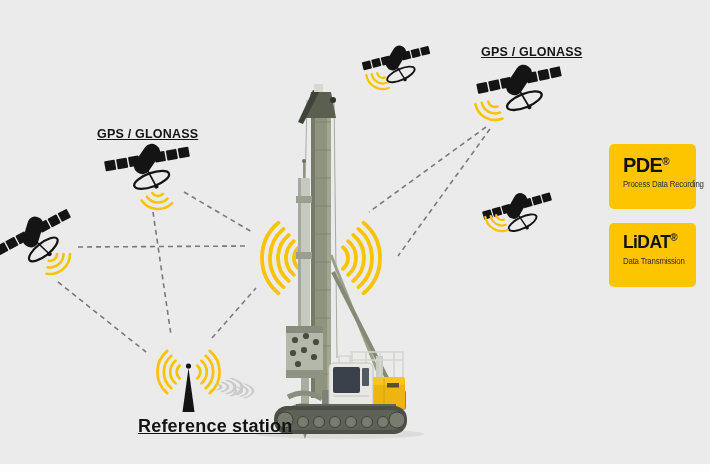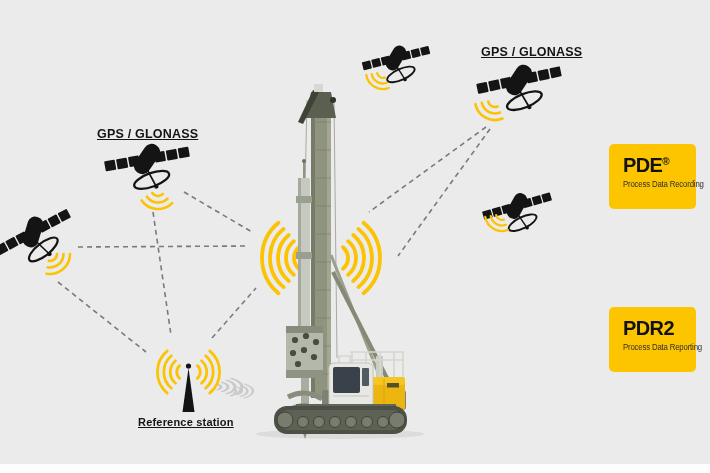--- a/index.html
+++ b/index.html
@@ -2,21 +2,21 @@
 <html><head>
 <meta charset="utf-8">
 <style>
   html,body{margin:0;padding:0;background:#ffffff;font-family:"Liberation Sans",sans-serif;}
   #stage{position:relative;width:710px;height:473px;background:#ebebeb;overflow:hidden;}
   #stage .bottom-strip{position:absolute;left:0;bottom:0;width:710px;height:9px;background:#fdfdfd;}
   svg{position:absolute;left:0;top:0;}
 
   .label{position:absolute;color:#141414;font-weight:bold;white-space:nowrap;text-decoration:underline;}
   .gps-label{font-size:12.5px;letter-spacing:.2px;}
-  .ref-label{font-size:11px;letter-spacing:.2px;}
+  .ref-label{font-size:18px;letter-spacing:.2px;}
 
   .card{position:absolute;left:609px;width:87px;background:#fdc500;border-radius:5px;
         box-sizing:border-box;padding:11px 6px 0 14px;}
   .card-title{font-weight:bold;font-size:20px;line-height:1.02;letter-spacing:-.6px;color:#111;}
   .card-title.sm{font-size:17.5px;}
   .reg{font-size:10px;font-weight:bold;position:relative;top:-7px;letter-spacing:0;}
   .card-sub{font-size:8.5px;color:#2e2e2e;margin-top:4px;letter-spacing:-.2px;white-space:nowrap;
             transform:scaleX(.92);transform-origin:0 50%;}
 
   .sig-yellow{color:#fbc303;}
@@ -183,20 +183,20 @@
 
 <div class="label gps-label" style="left:97px;top:127px;">GPS / GLONASS</div>
 <div class="label gps-label" style="left:481px;top:45px;">GPS / GLONASS</div>
 <div class="label ref-label" style="left:138px;top:416px;">Reference station</div>
 
 <div class="card" style="top:144px;height:65px;">
   <div class="card-title"><span>PDE</span><span class="reg">®</span></div>
   <div class="card-sub">Process Data Recording</div>
 </div>
 
-
-<div class="card" style="top:307px;height:65px;">
-  <div class="card-title"><span>PDR2</span><span class="reg"></span></div>
-  <div class="card-sub">Process Data Reporting</div>
+<div class="card" style="top:223px;height:64px;">
+  <div class="card-title sm"><span>LiDAT</span><span class="reg">®</span></div>
+  <div class="card-sub">Data Transmission</div>
 </div>
+
 
 <div class="bottom-strip"></div>
 </div>
 
 </body></html>

